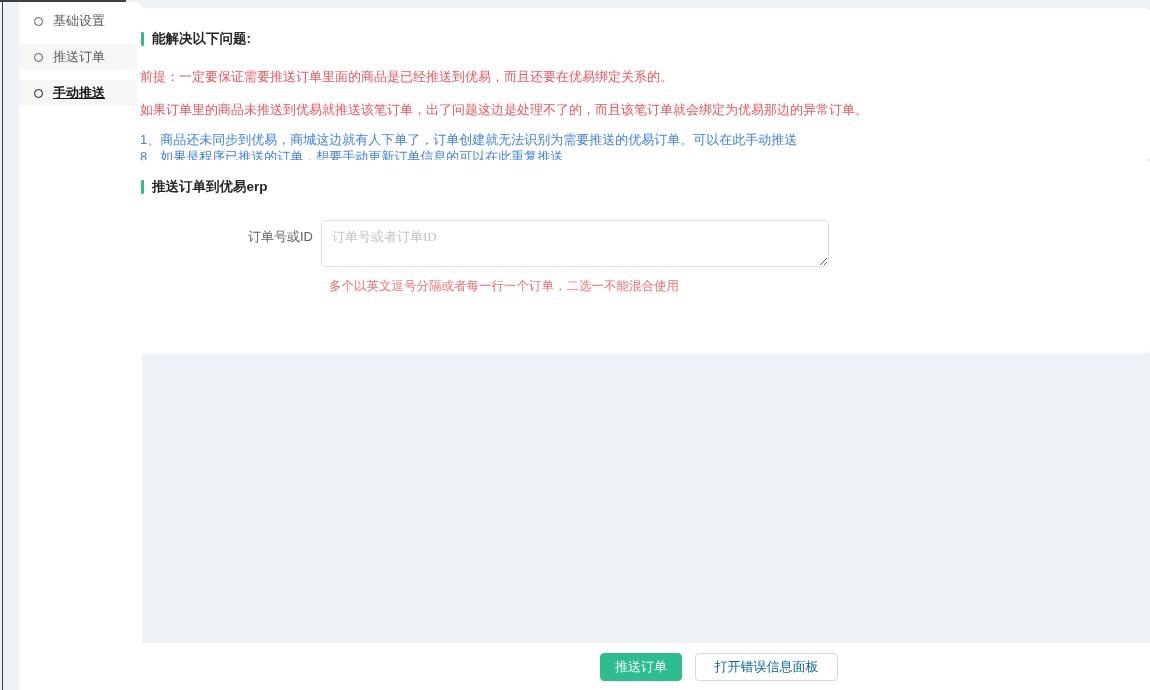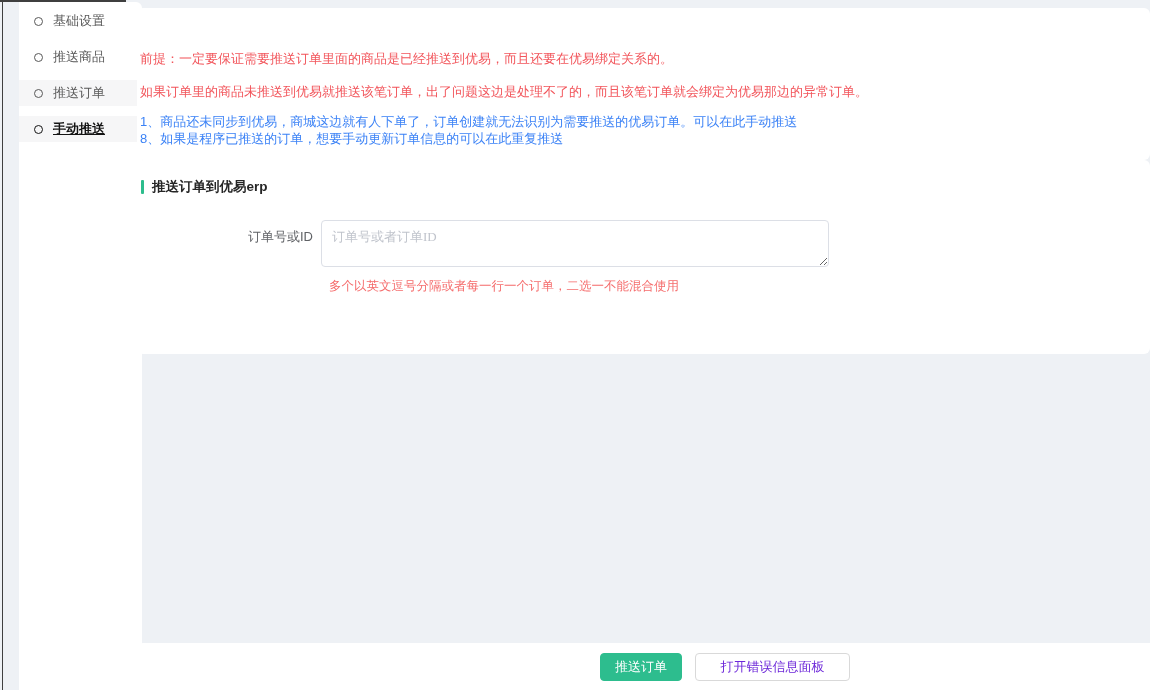--- a/index.html
+++ b/index.html
@@ -90,50 +90,50 @@
   .btn {
     height: 28px; border-radius: 4px; font-size: 13px;
     display: inline-flex; align-items: center; justify-content: center;
     cursor: pointer; font-family: "Liberation Sans", sans-serif;
   }
   .btn-primary {
     margin-left: 463px; width: 82px;
     background: #2dbd8e; border: 1px solid #2dbd8e; color: #ffffff;
   }
   .btn-plain {
-    margin-left: 13px; width: 155px;
-    background: #ffffff; border: 1px solid #d9d9d9; color: #6d28d9;
+    margin-left: 13px; width: 143px;
+    background: #ffffff; border: 1px solid #d9d9d9; color: #0369a1;
   }
 </style>
 </head>
 <body>
 
 <div class="edge-top"></div>
 <div class="edge-left"></div>
 
 <div class="sidebar">
   <div class="menu-item">
     <span class="radio-circle"></span>
     <span>基础设置</span>
   </div>
-  <div class="menu-item">
-    <span class="radio-circle"></span>
-    <span>推送商品</span>
-  </div>
   <div class="menu-item shaded">
     <span class="radio-circle"></span>
     <span>推送订单</span>
   </div>
   <div class="menu-item shaded active">
     <span class="radio-circle"></span>
     <span>手动推送</span>
   </div>
 </div>
 
 <div class="card" id="card-info">
+  <div class="section-title">
+    <span class="green-bar"></span>
+    <span>能解决以下问题:</span>
+  </div>
   <div class="warn-line">前提：一定要保证需要推送订单里面的商品是已经推送到优易，而且还要在优易绑定关系的。</div>
   <div class="warn-line">如果订单里的商品未推送到优易就推送该笔订单，出了问题这边是处理不了的，而且该笔订单就会绑定为优易那边的异常订单。</div>
   <div class="note-line">1、商品还未同步到优易，商城这边就有人下单了，订单创建就无法识别为需要推送的优易订单。可以在此手动推送</div>
   <div class="note-line">8、如果是程序已推送的订单，想要手动更新订单信息的可以在此重复推送</div>
 </div>
 
 <div class="card" id="card-form">
   <div class="section-title">
     <span class="green-bar"></span>
     <span>推送订单到优易erp</span>

